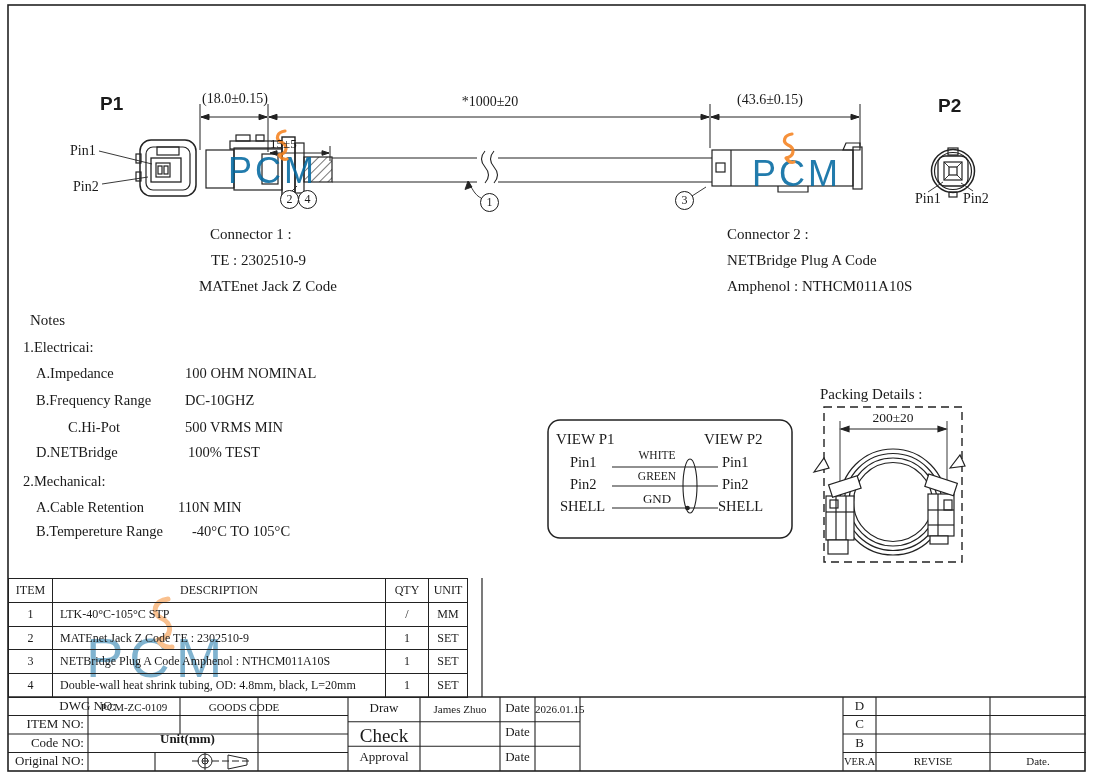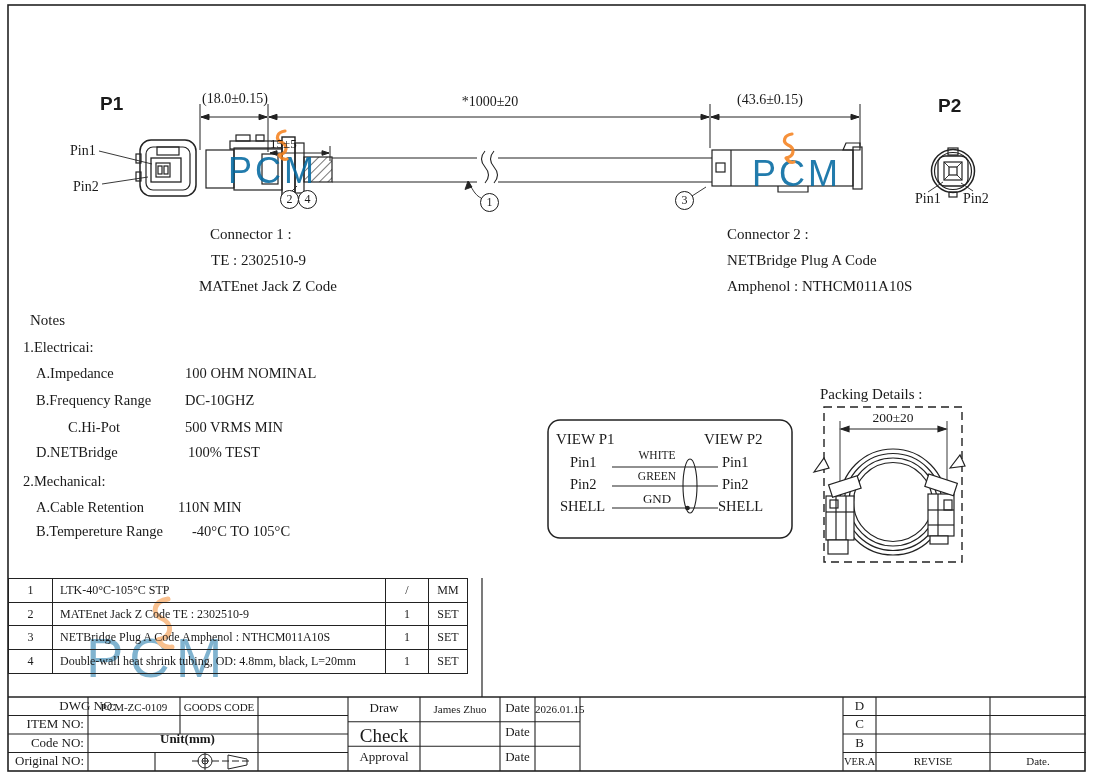--- a/index.html
+++ b/index.html
@@ -287,20 +287,26 @@
   <span class="t ctr" style="left:862px;top:410px;width:62px;font-size:13.5px;">200±20</span>
 
   <table class="bom">
     <colgroup>
         <col style="width:44px">
         <col style="width:333px">
         <col style="width:43px">
         <col style="width:39px">
       </colgroup>
     <tbody>
+        <tr class="hdr">
+      <td>ITEM</td>
+      <td>DESCRIPTION</td>
+      <td>QTY</td>
+      <td>UNIT</td>
+    </tr>
     <tr class="row">
       <td>1</td>
       <td class="desc">LTK-40°C-105°C STP</td>
       <td>/</td>
       <td>MM</td>
     </tr>
     <tr class="row">
       <td>2</td>
       <td class="desc">MATEnet Jack Z Code  TE : 2302510-9</td>
       <td>1</td>
@@ -316,21 +322,21 @@
       <td>4</td>
       <td class="desc">Double-wall heat shrink tubing, OD: 4.8mm, black, L=20mm</td>
       <td>1</td>
       <td>SET</td>
     </tr>
   </tbody>
     </table>
 
   <span class="t" style="left:8px;top:699px;width:76px;text-align:right;font-size:13px;margin-left:32px;">DWG NO:</span>
   <span class="t ctr" style="left:88px;top:701px;width:92px;font-size:11px;">PCM-ZC-0109</span>
-  <span class="t ctr" style="left:180px;top:701px;width:78px;font-size:11px;">GOODS CODE</span>
+  <span class="t ctr" style="left:180px;top:701px;width:78px;font-size:11px;padding-left:25px;">GOODS CODE</span>
   <span class="t" style="left:8px;top:717px;width:76px;text-align:right;font-size:13px;">ITEM NO:</span>
   <span class="t" style="left:8px;top:736px;width:76px;text-align:right;font-size:13px;">Code NO:</span>
   <span class="t" style="left:8px;top:754px;width:76px;text-align:right;font-size:13px;">Original NO:</span>
   <span class="t" style="left:160px;top:732px;font-size:13px;font-weight:bold;">Unit(mm)</span>
 
   <span class="t ctr" style="left:348px;top:701px;width:72px;font-size:13px;">Draw</span>
   <span class="t ctr" style="left:420px;top:703px;width:80px;font-size:11px;">James Zhuo</span>
   <span class="t ctr" style="left:500px;top:701px;width:35px;font-size:13px;">Date</span>
   <span class="t ctr" style="left:535px;top:703px;width:45px;font-size:11px;">2026.01.15</span>
   <span class="t ctr" style="left:348px;top:725px;width:72px;font-size:19px;">Check</span>

